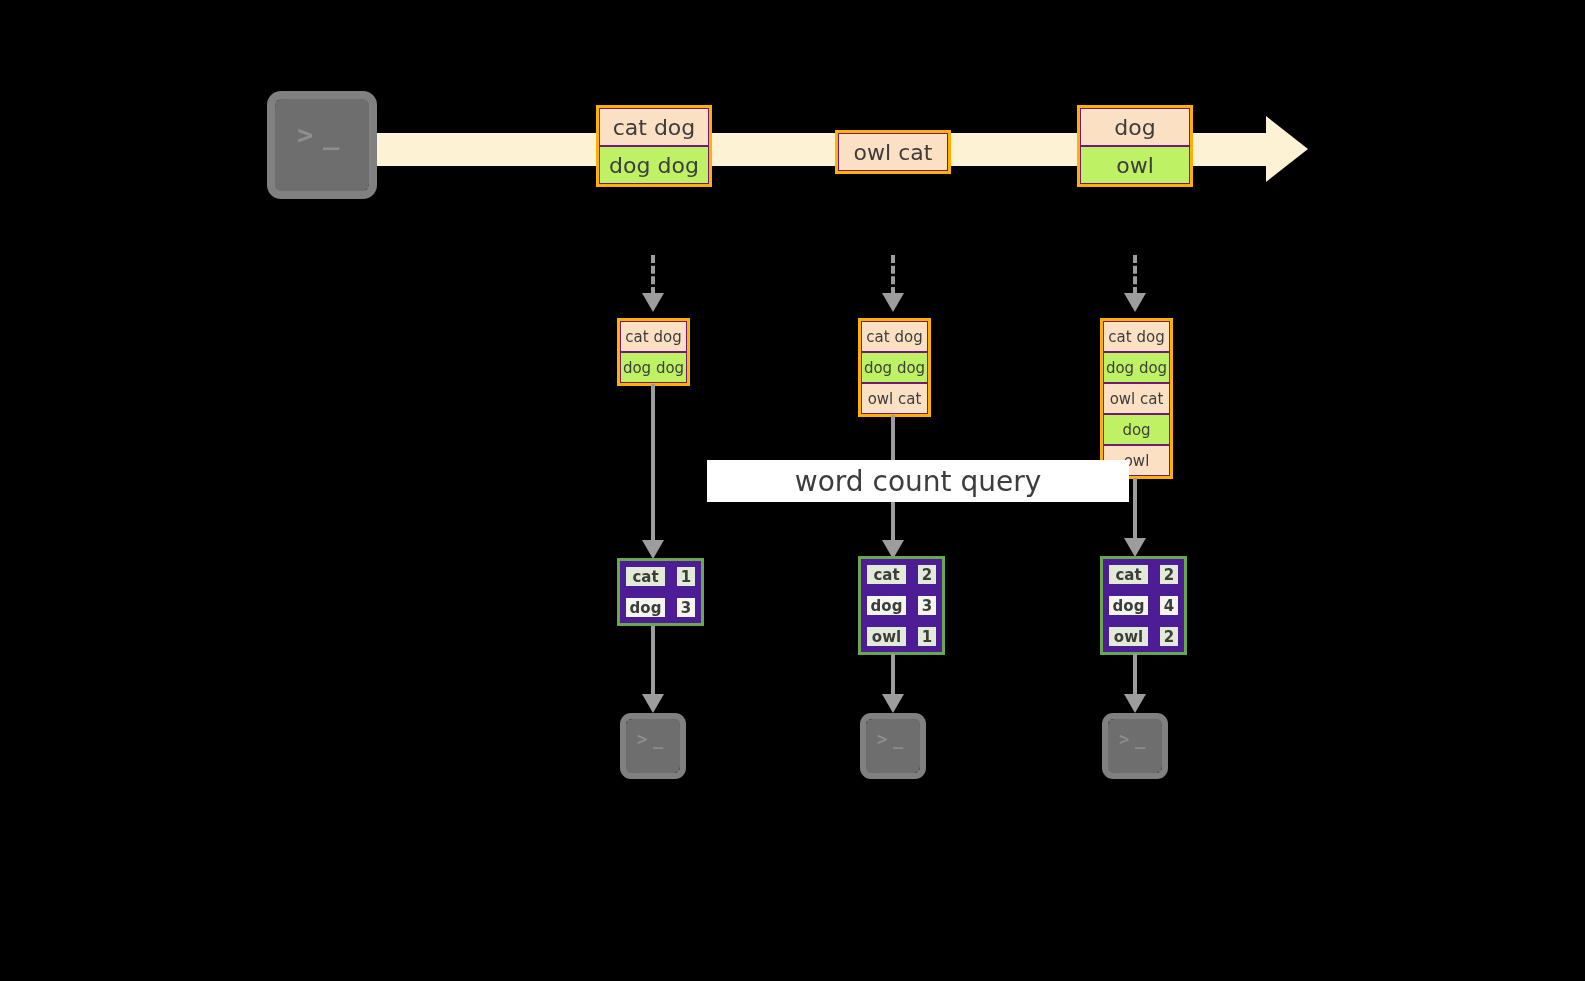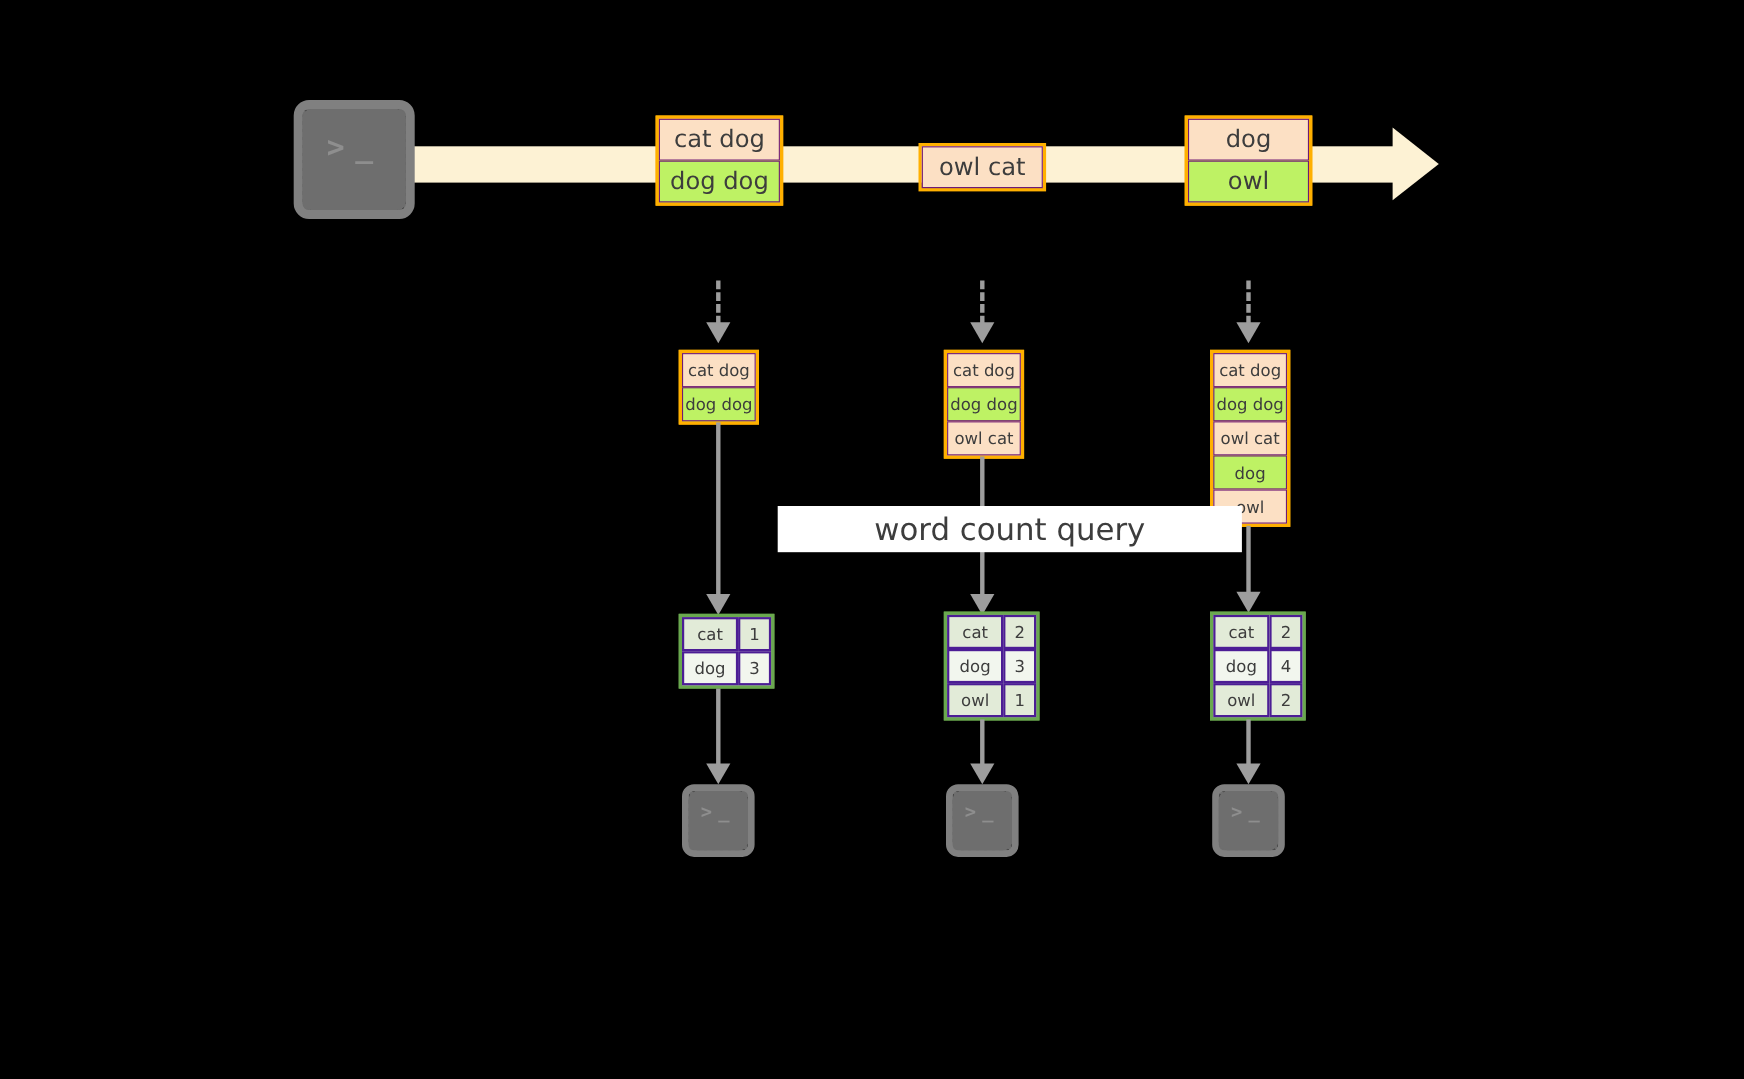--- a/index.html
+++ b/index.html
@@ -75,27 +75,28 @@
   .rec-stack.small .rec { height: 31px; font-size: 15px; }
 
   
   .tbl {
     position: absolute;
     border: 3px solid #6aa84f;
     background: #6aa84f;
   }
   .tbl .row { display: flex; height: 31px; }
   .tbl .cell {
-    border: 2px solid #4c1d95;
+    border: 6px solid #4c1d95;
     color: #3d3d3d;
     font-size: 15px;
     display: flex;
     align-items: center;
     justify-content: center;
     white-space: nowrap;
+    font-weight: bold;
   }
   .tbl .cell.word { width: 51px; }
   .tbl .cell.count { width: 30px; }
   .tbl .row.dark .cell { background: #e2ebd8; }
   .tbl .row.light .cell { background: #f2f6ee; }
 
   
   .vline {
     position: absolute;
     width: 4px;

